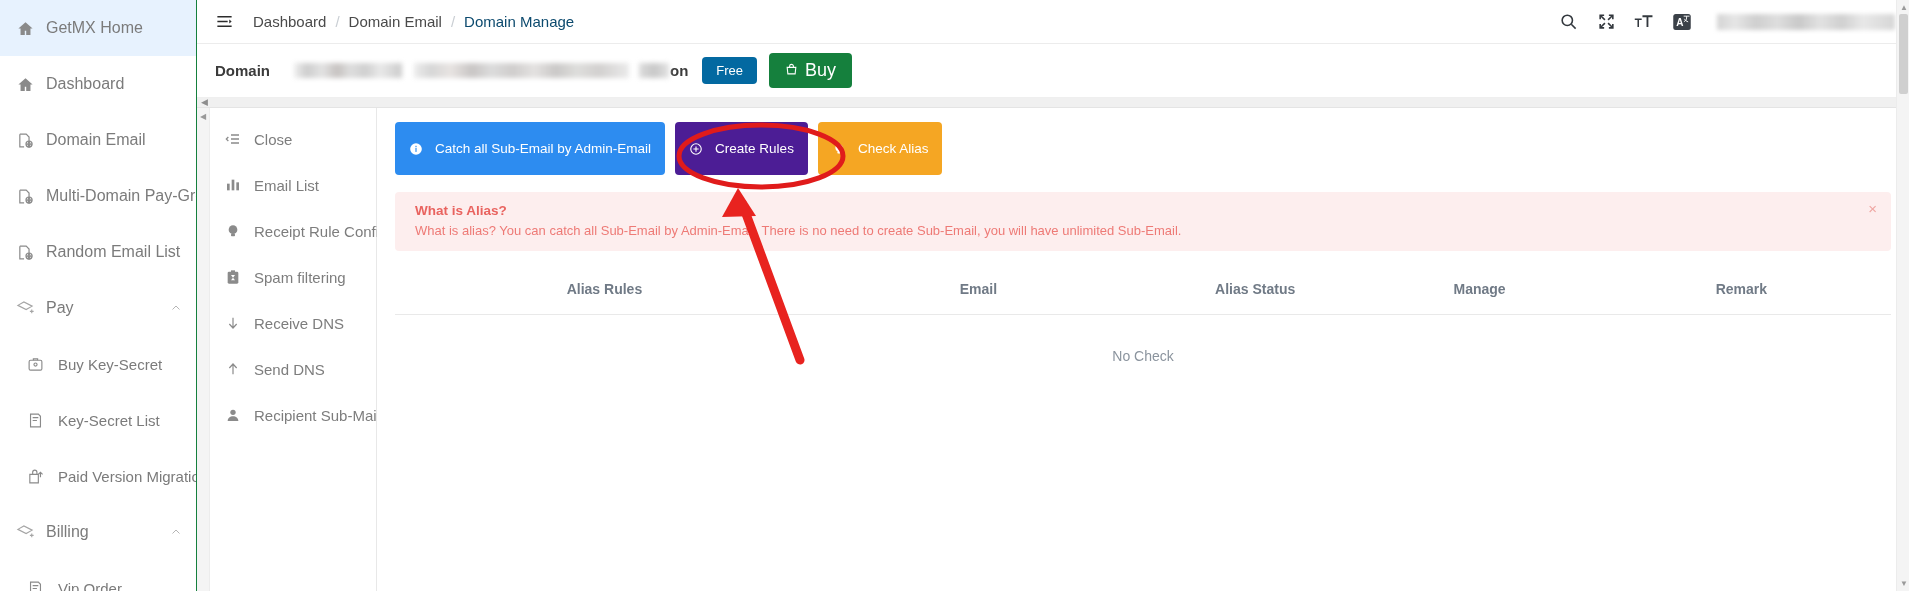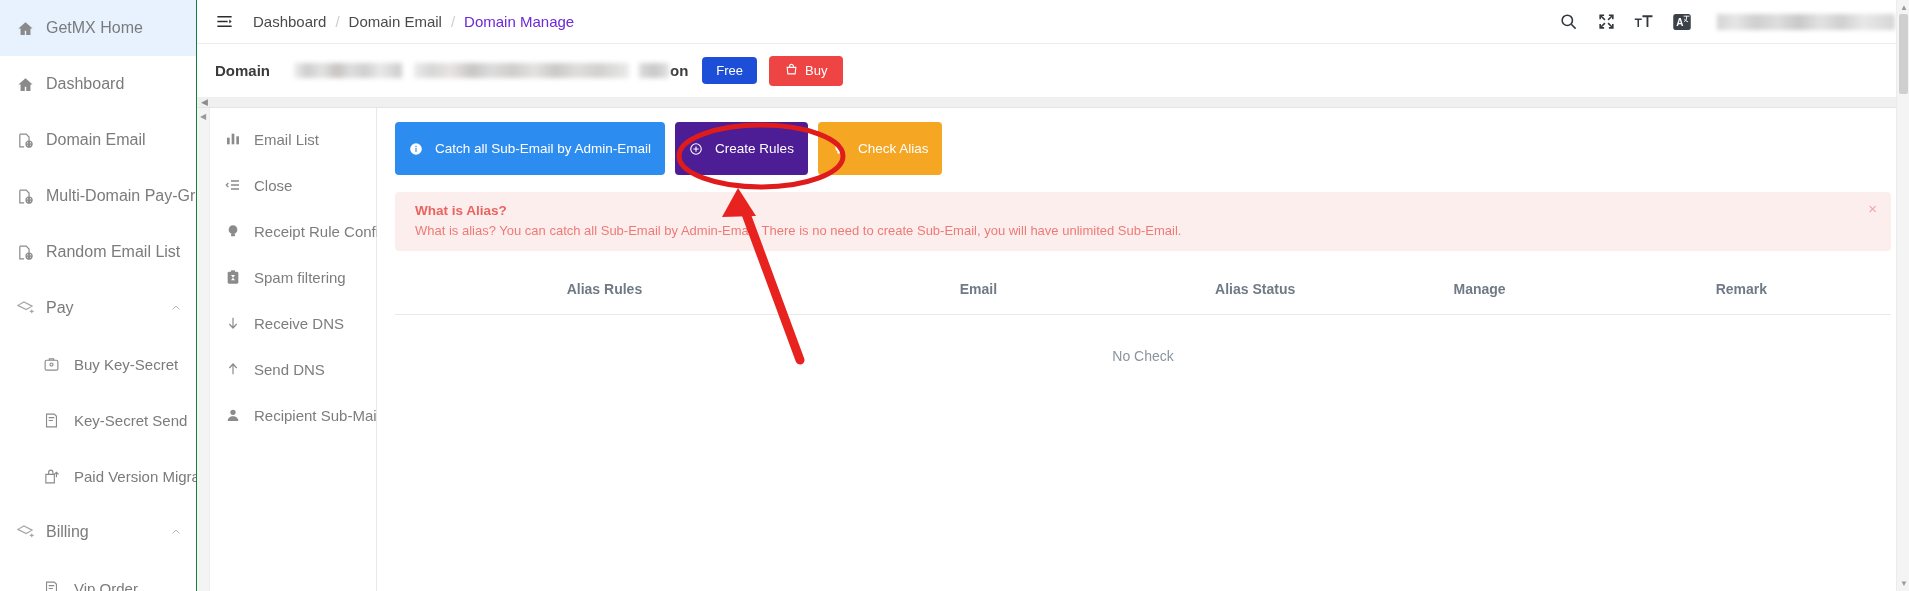--- a/index.html
+++ b/index.html
@@ -30,38 +30,38 @@
     white-space: nowrap;
     cursor: pointer;
   }
   .side-item.active { background: #e7f2fe; }
   .side-item .s-ico {
     width: 26px; min-width:26px; display:inline-flex; align-items:center; justify-content:center;
     color: #8a8a8a; margin-right: 8px;
   }
   .side-item .s-lbl { flex: 1; }
   .side-item .s-arrow { margin-right: 14px; color:#b0b0b0; display:flex; align-items:center;}
-  .side-item.sub { padding-left: 38px; font-size: 15px; }
+  .side-item.sub { padding-left: 22px; font-size: 15px; }
   .side-item.sub .s-ico { margin-right: 10px; }
 
   
   .right { flex: 1; height: 591px; display: flex; flex-direction: column; position: relative; min-width:0; }
 
   
   .topbar {
     height: 44px; min-height:44px;
     background: #fff;
     border-bottom: 1px solid #ececec;
     display: flex; align-items: center;
     padding: 0 14px 0 16px;
   }
   .hamburger { width: 22px; height:22px; display:flex; align-items:center; justify-content:center; cursor:pointer; color:#333; margin-right:18px;}
   .crumbs { display:flex; align-items:center; font-size:15px; }
   .crumb { color:#4a4a4a; cursor:pointer; }
-  .crumb.last { color:#6d28d9; cursor:default; }
+  .crumb.last { color:#0c4a6e; cursor:default; }
   .crumb-sep { color:#c9ced3; margin: 0 9px; }
   .top-actions { margin-left:auto; display:flex; align-items:center; gap:16px; }
   .tb-ico { width:22px; height:22px; display:flex; align-items:center; justify-content:center; color:#3a3f45; cursor:pointer; }
   .blurbox {
     width: 178px; height: 16px; margin-left: 8px;
     background: linear-gradient(90deg,#d4d4d4 0%,#e6e6e6 10%,#cfcfcf 22%,#dedede 34%,#c9c9c9 46%,#e2e2e2 58%,#d0d0d0 70%,#e8e8e8 82%,#d6d6d6 100%);
     filter: blur(2px);
     border-radius: 1px;
   }
 
@@ -85,26 +85,26 @@
     filter: blur(2.6px);
   }
   .blur-dom3 {
     width: 30px; height: 15px; margin-left: 10px;
     background: linear-gradient(90deg,#dcdcdc,#c8c8c8,#e2e2e2);
     filter: blur(2.4px);
   }
   .dom-tail { font-size:15px; font-weight:bold; color:#3b3b3b; margin-left:1px; }
   .tag-free {
     margin-left: 14px;
-    background:#1d4ed8; color:#fff; font-size:13px;
+    background:#0369a1; color:#fff; font-size:13px;
     padding: 6px 14px; border-radius: 4px;
   }
   .btn-buy {
     margin-left: 12px;
-    background:#ef4444; color:#fff; font-size:13px;
+    background:#15803d; color:#fff; font-size:18px;
     padding: 7px 16px; border-radius: 4px;
     display:flex; align-items:flex-start; gap:7px; border:none; cursor:pointer;
     font-family:"Liberation Sans", sans-serif;
   }
 
   
   .hscroll-strip {
     height: 10px; min-height:10px; background:#f0f0f0;
     position: relative; border-bottom:1px solid #e4e4e4;
   }
@@ -278,21 +278,21 @@
       <span class="s-lbl">Buy Key-Secret</span>
     </div>
 
     <div class="side-item sub">
       <span class="s-ico">
         <svg width="17" height="17" viewBox="0 0 24 24" fill="none" stroke="#8a8a8a" stroke-width="1.6">
           <path d="M5 3h11l3 3v15H5z"></path>
             <path d="M8 8h8M8 12h6"></path>
         </svg>
       </span>
-      <span class="s-lbl">Key-Secret Send</span>
+      <span class="s-lbl">Key-Secret List</span>
     </div>
 
     <div class="side-item sub">
       <span class="s-ico">
         <svg width="17" height="17" viewBox="0 0 24 24" fill="none" stroke="#8a8a8a" stroke-width="1.6">
           <path d="M4 9h12v12H4z"></path>
             <path d="M8 9V6a3 3 0 016 0v3"></path>
             <path d="M19 13V6M16 9l3-3 3 3"></path>
         </svg>
       </span>
@@ -399,37 +399,37 @@
     <div class="body-wrap">
 
       <aside class="submenu">
         <div class="submenu-scroll">
           <span class="up">◀</span>
         </div>
         <div class="submenu-list">
 
           <div class="sub-item">
             <span class="i">
+              <svg width="16" height="16" viewBox="0 0 24 24" fill="none" stroke="#8b8b8b" stroke-width="1.9">
+                <path d="M9 6h12M9 12h12M9 18h12"></path>
+                  <path d="M5 9l-3 3 3 3"></path>
+              </svg>
+            </span>
+            <span>Close</span>
+          </div>
+
+          <div class="sub-item">
+            <span class="i">
               <svg width="16" height="16" viewBox="0 0 24 24" fill="#8b8b8b">
                 <rect x="3" y="10" width="4" height="10"></rect>
                   <rect x="10" y="4" width="4" height="16"></rect>
                   <rect x="17" y="8" width="4" height="12"></rect>
               </svg>
             </span>
             <span>Email List</span>
-          </div>
-
-          <div class="sub-item">
-            <span class="i">
-              <svg width="16" height="16" viewBox="0 0 24 24" fill="none" stroke="#8b8b8b" stroke-width="1.9">
-                <path d="M9 6h12M9 12h12M9 18h12"></path>
-                  <path d="M5 9l-3 3 3 3"></path>
-              </svg>
-            </span>
-            <span>Close</span>
           </div>
 
 
           <div class="sub-item">
             <span class="i">
               <svg width="16" height="16" viewBox="0 0 24 24" fill="#8b8b8b">
                 <circle cx="12" cy="10" r="6.5"></circle>
                   <rect x="9" y="16" width="6" height="4" rx="1.2"></rect>
               </svg>
             </span>

